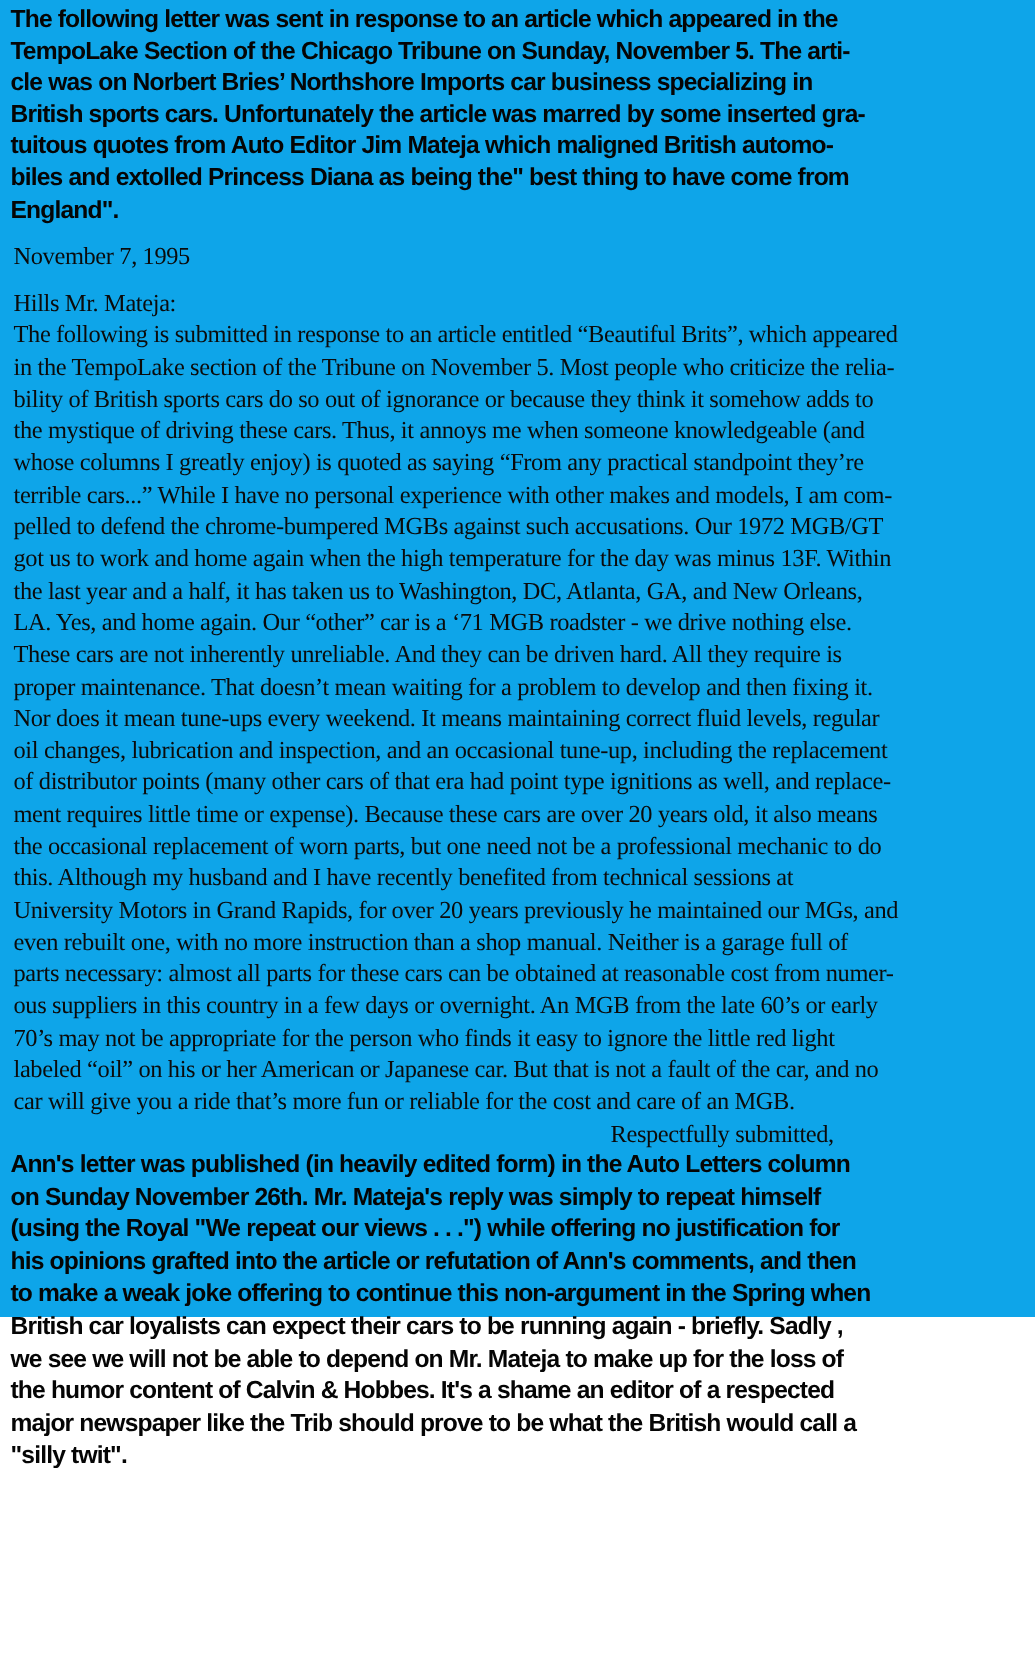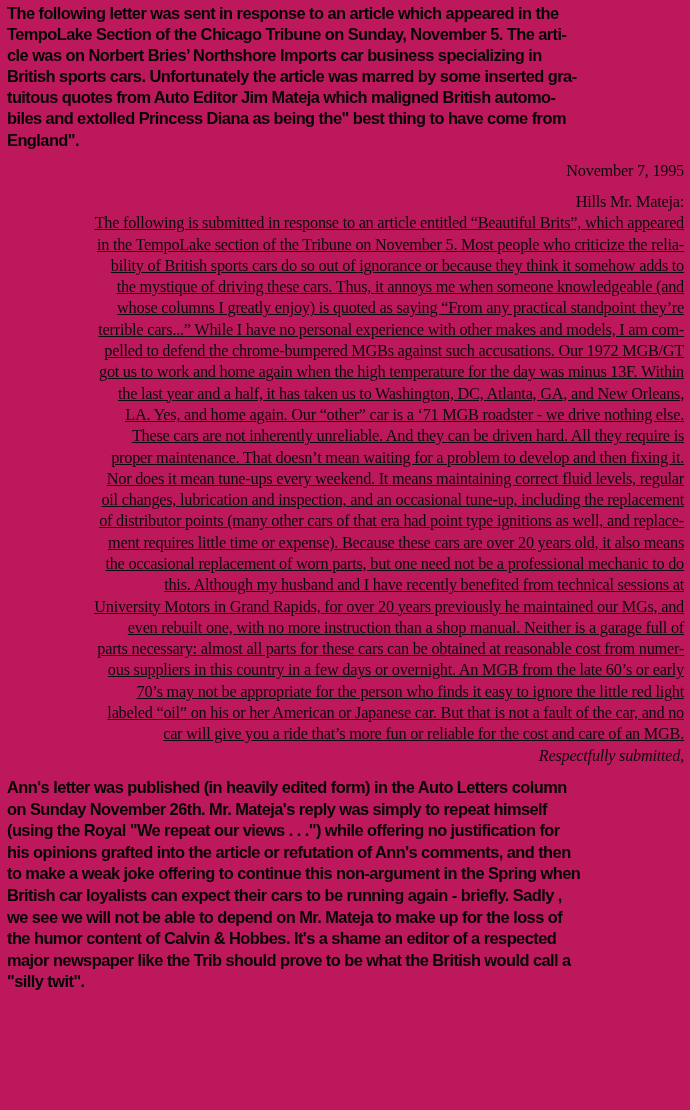--- a/index.html
+++ b/index.html
@@ -8,54 +8,52 @@
     background: #ffffff;
   }
   body {
     width: 690px;
     height: 1110px;
     overflow: hidden;
     color: #0b0b0b;
   }
   .page {
     width: 690px;
-    height: 1110px;
+    height: 878px;
     box-sizing: border-box;
-    padding: 3px 6px 0 7px;
-    background: #be185d;
+    padding: 3px 16px 0 7px;
+    background: #0ea5e9;
   }
   
   .bold-note {
     font-family: "Liberation Sans", "DejaVu Sans", sans-serif;
     font-weight: 700;
     font-size: 16.4px;
     line-height: 21.1px;
     letter-spacing: -0.55px;
     white-space: pre-line;
     color: #050505;
   }
   .outro {
     line-height: 21.6px;
-    margin-top: 11px;
   }
   
   .letter {
     font-family: "Liberation Serif", "DejaVu Serif", serif;
     font-size: 16.3px;
     line-height: 21.3px;
     letter-spacing: -0.25px;
     color: #0b0b0b;
     margin-left: 2px;
-    text-align: right;
   }
   .letter-date      { margin-top: 9px; }
   .letter-recipient { margin-top: 9px; white-space: pre-line; }
   .letter-salutation{ margin-top: 10px; }
-  .letter-body      { white-space: pre-line; text-decoration: underline; }
-  .closing-block    { margin-left: 398px; font-style: italic; }
+  .letter-body      { white-space: pre-line; }
+  .closing-block    { margin-left: 398px; }
   .closing-line     { white-space: pre-line; }
 </style>
 </head>
 <body>
 
 <div class="page">
 
   <div class="bold-note intro">The following letter was sent in response to an article which appeared in the
 TempoLake Section of the Chicago Tribune on Sunday, November 5. The arti-
 cle was on Norbert Bries’ Northshore Imports car business specializing in

